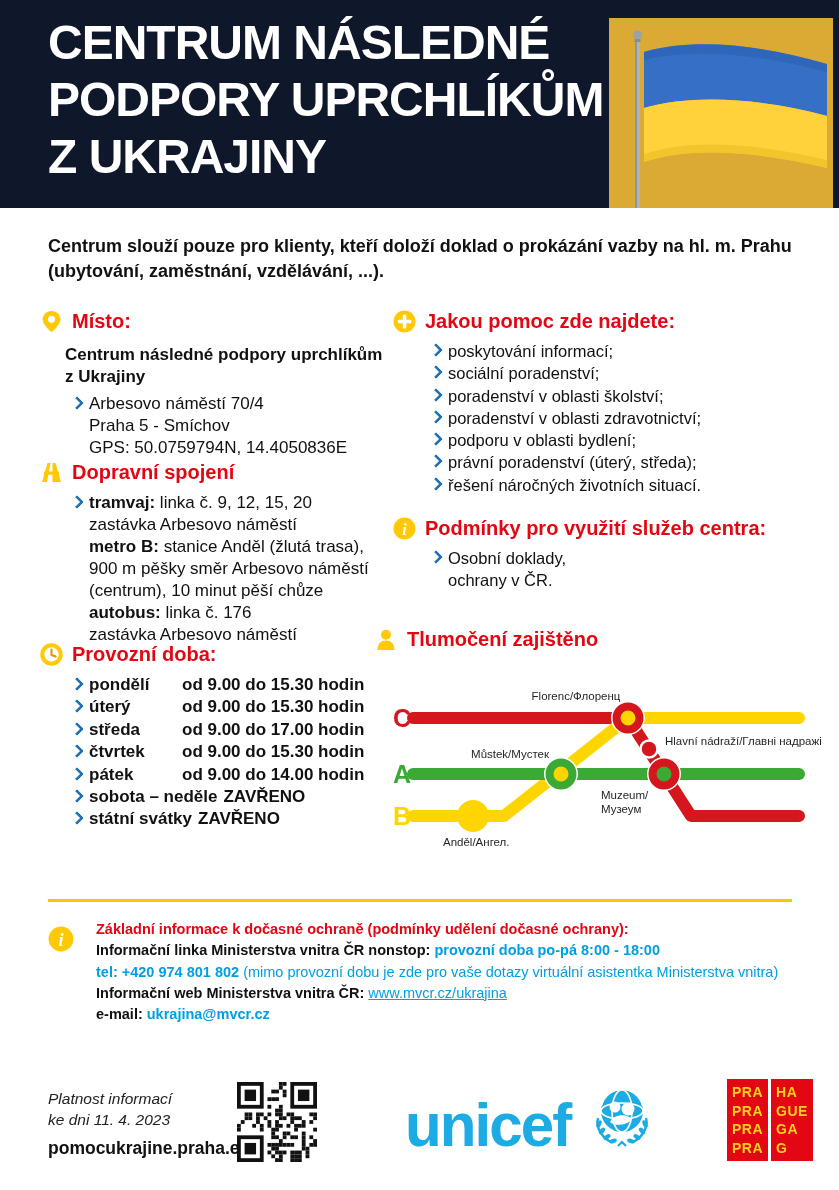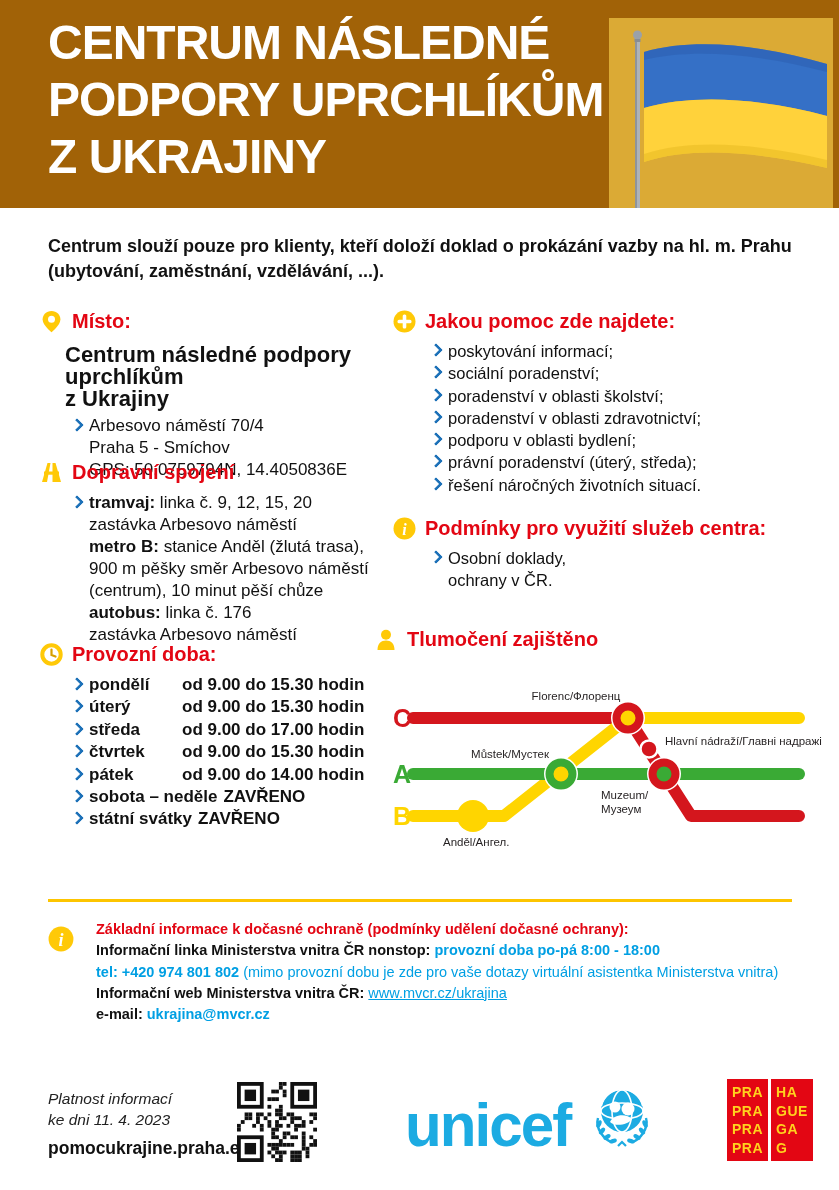--- a/index.html
+++ b/index.html
@@ -1,35 +1,35 @@
 <!DOCTYPE html>
 <html><head>
 <meta charset="utf-8">
 <style>
   html,body{margin:0;padding:0;background:#fff;}
   .page{position:relative;width:839px;height:1190px;background:#fff;
         font-family:"Liberation Sans",sans-serif;color:#1a1a1a;overflow:hidden;}
 
   
-  .masthead{position:absolute;left:0;top:0;width:839px;height:208px;background:#a16207;}
+  .masthead{position:absolute;left:0;top:0;width:839px;height:208px;background:#0f172a;}
   .masthead-title{position:absolute;left:48px;top:14px;}
   .title-line{display:block;color:#fff;font-weight:bold;font-size:48px;line-height:57px;letter-spacing:-1px;}
   .flag-svg{position:absolute;right:2px;top:10px;}
 
   
   .intro{position:absolute;left:48px;top:234px;font-weight:bold;font-size:18px;line-height:25px;color:#111;}
   .intro div{white-space:nowrap;}
 
   
   .section{position:absolute;width:400px;}
   .sec-head{display:flex;align-items:center;gap:9px;}
   .sec-head .ic{width:23px;height:23px;flex:none;}
   .sec-title{color:#E30613;font-weight:bold;font-size:20px;white-space:nowrap;}
 
-  .misto-name{margin:11px 0 2px 25px;font-weight:bold;font-size:22px;line-height:22px;color:#111;}
+  .misto-name{margin:11px 0 2px 25px;font-weight:bold;font-size:17px;line-height:22px;color:#111;}
 
   .chev-item{position:relative;margin-left:32px;padding-left:17px;font-size:17px;line-height:22px;color:#111;}
   .chev{position:absolute;left:0;top:5px;width:7px;height:7px;border:3px solid #1D71B8;
         border-left:0;border-bottom:0;transform:rotate(45deg);border-radius:1px;}
   .plain-line{margin-left:49px;font-size:17px;line-height:22px;color:#111;}
   .b{font-weight:bold;}
 
   .hours-row{position:relative;margin-left:32px;padding-left:17px;display:flex;
              font-size:17px;line-height:22.4px;font-weight:bold;color:#111;}
   .hours-day{min-width:87px;padding-right:6px;white-space:nowrap;}

